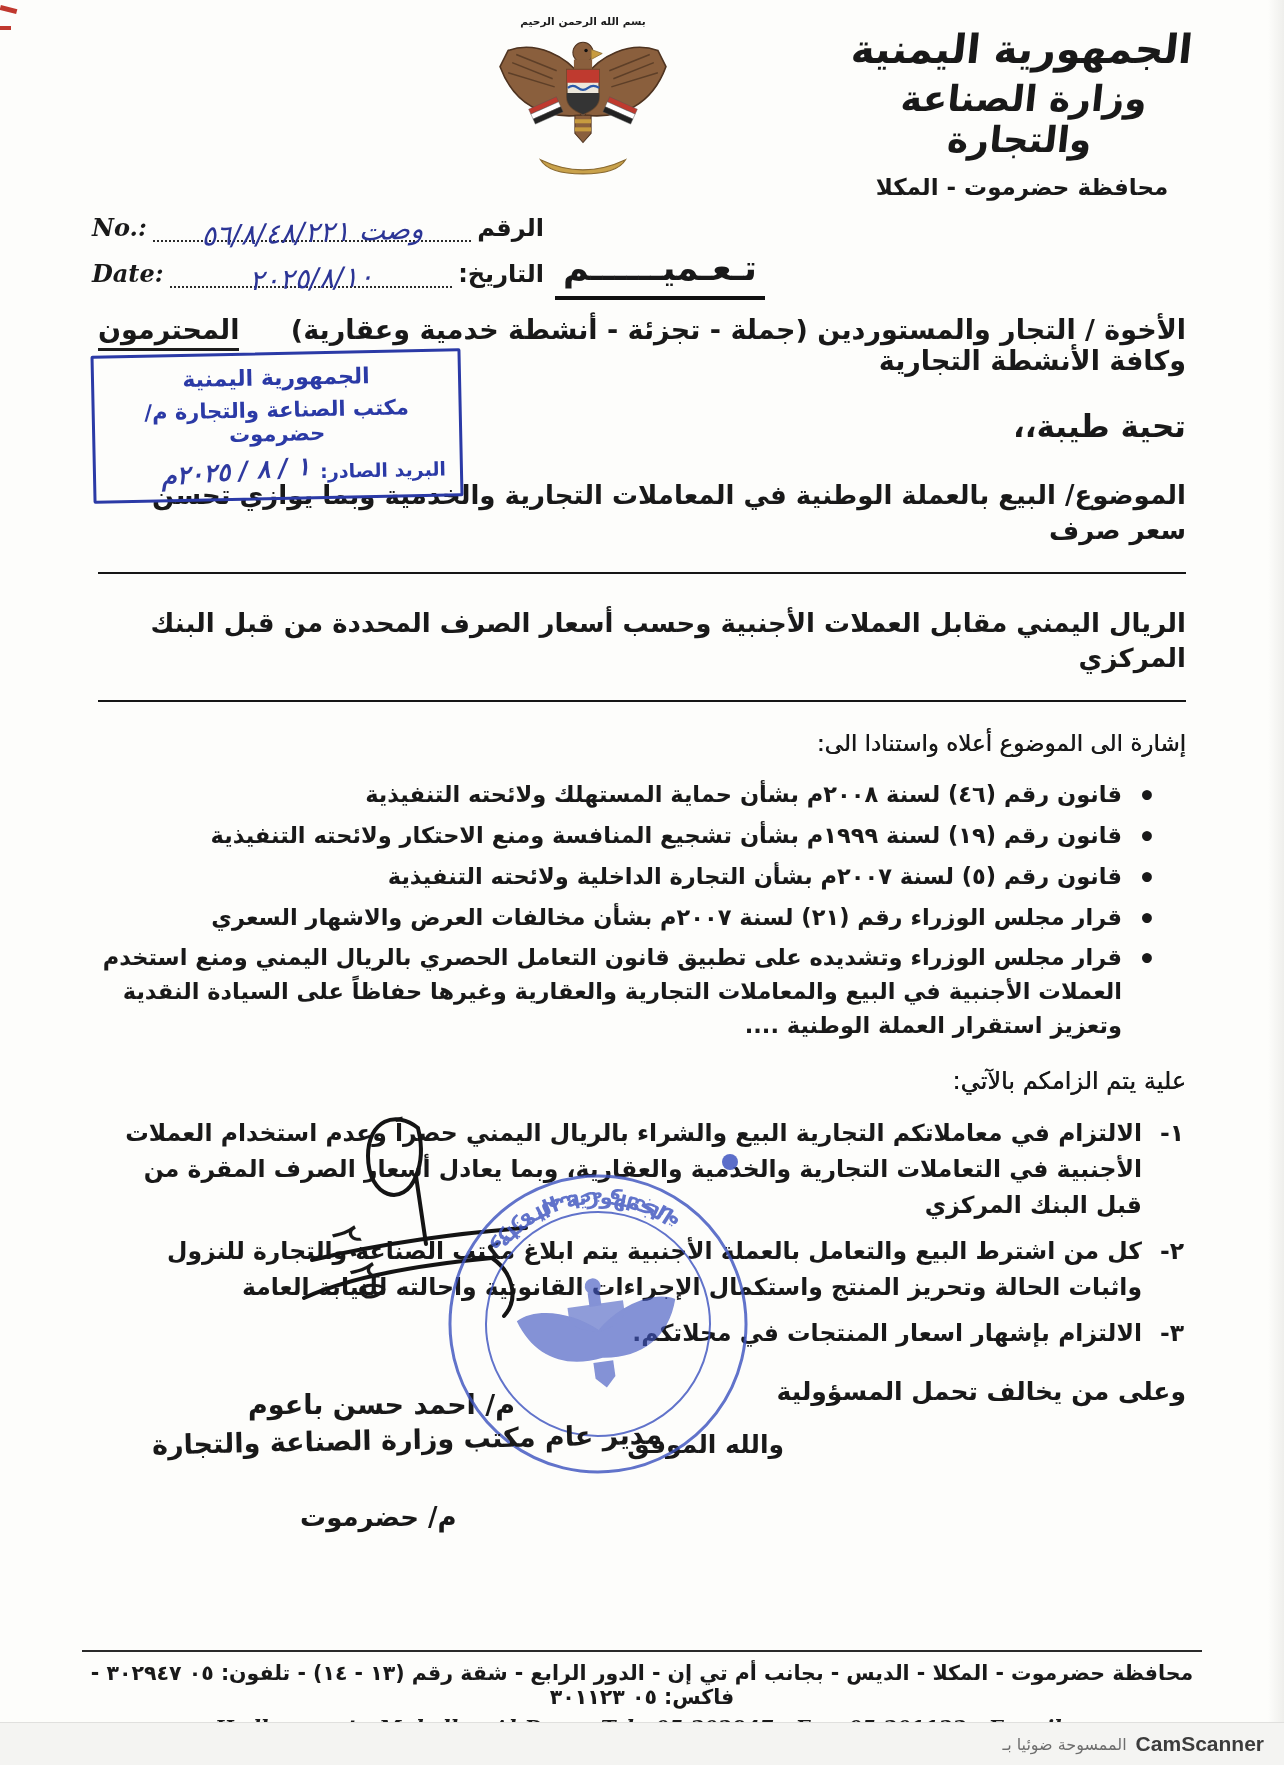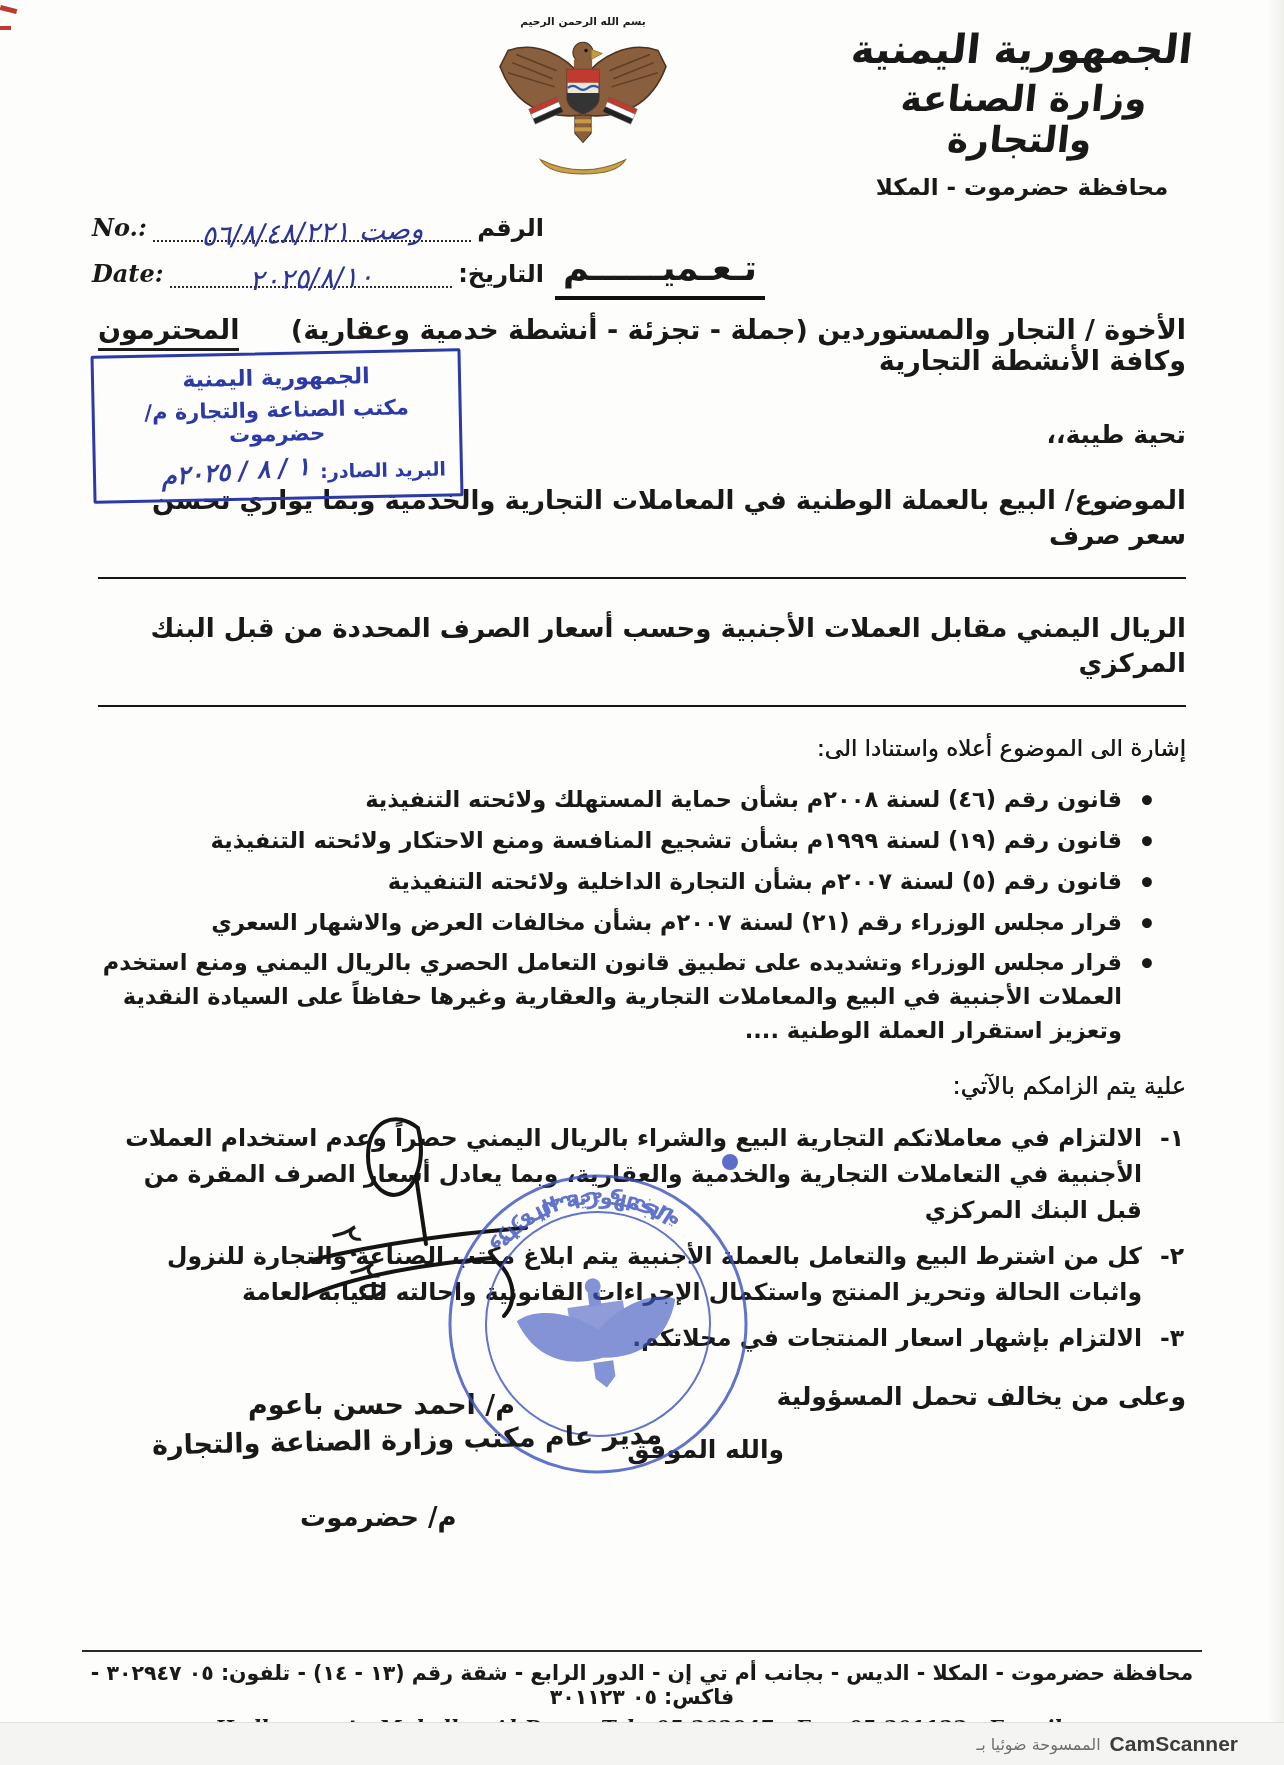--- a/index.html
+++ b/index.html
@@ -27,21 +27,21 @@
   .hand{position:absolute;left:0;right:0;bottom:-9px;text-align:center;color:#2c3596;
         font-size:28px;font-style:italic;white-space:nowrap;transform:rotate(-2deg);letter-spacing:1px;}
   .ar-lab{font-size:24px;font-weight:bold;white-space:nowrap;direction:rtl;}
   
   .circ-title{position:absolute;top:248px;left:540px;width:240px;text-align:center;}
   .circ-title span{display:inline-block;font-size:35px;font-weight:bold;border-bottom:4px solid #111;padding:0 8px 8px 8px;}
   
   .docbody{position:absolute;top:314px;right:98px;left:98px;direction:rtl;}
   .addressee{display:flex;justify-content:space-between;align-items:baseline;font-weight:bold;font-size:27px;}
   .addr-suffix{border-bottom:3px solid #1d1d1d;padding-bottom:3px;}
-  .greeting{margin-top:44px;font-size:25px;font-weight:bold;}
+  .greeting{margin-top:32px;font-size:31px;font-weight:bold;}
   .subj{margin-top:34px;font-size:26px;font-weight:bold;}
   .subj + .subj{margin-top:32px;}
   .subj span{display:inline-block;border-bottom:2.5px solid #161616;padding-bottom:24px;line-height:1.35;}
   .ref-intro{margin-top:28px;font-size:23px;text-shadow:.4px 0 0 currentColor;}
   ul.bullets{margin:22px 28px 0 0;padding:0;list-style:none;font-size:22.5px;font-weight:bold;}
   ul.bullets li{position:relative;padding-right:36px;margin-bottom:7px;line-height:1.5;}
   ul.bullets li::before{content:"•";position:absolute;right:2px;top:-2px;font-size:28px;}
   .obligation{margin-top:24px;font-size:24px;text-shadow:.4px 0 0 currentColor;}
   .numlist{margin-top:20px;font-size:23.5px;font-weight:bold;}
   .ni{position:relative;padding-right:44px;margin-bottom:9px;line-height:1.55;}
@@ -63,21 +63,21 @@
   .sig-name{position:absolute;left:248px;top:1389px;font-size:27px;font-weight:bold;direction:rtl;}
   .sig-title{position:absolute;left:152px;top:1424px;font-size:27px;font-weight:bold;direction:rtl;transform:rotate(-1.2deg);}
   .sig-region{position:absolute;left:300px;top:1502px;font-size:26px;font-weight:bold;direction:rtl;}
   .blue-dot{position:absolute;left:722px;top:1154px;width:16px;height:16px;border-radius:50%;background:#3f55c0;opacity:.85;}
   
   .footer{position:absolute;left:82px;right:82px;top:1650px;text-align:center;border-top:2px solid #2a2a2a;padding-top:9px;}
   .f-ar{font-size:20.5px;font-weight:bold;direction:rtl;}
   .f-en{margin-top:7px;font-family:"DejaVu Serif",serif;font-style:italic;font-weight:bold;font-size:20px;}
   
   .scanbar{position:absolute;left:0;right:0;bottom:0;height:42px;background:#f4f4f2;border-top:1px solid #e0e0de;
-    display:flex;align-items:center;justify-content:flex-end;gap:9px;padding:0 46px;direction:ltr;}
+    display:flex;align-items:center;justify-content:flex-end;gap:9px;padding:0 20px;direction:ltr;}
   .scan-ar{color:#6e6e6e;font-size:16px;}
   .scan-brand{color:#3c3c3c;font-weight:bold;font-size:21px;font-family:"Liberation Sans","DejaVu Sans",sans-serif;}
   
   .art-a{position:absolute;left:0;top:7px;width:17px;height:5px;background:#c0382e;transform:rotate(14deg);}
   .art-b{position:absolute;left:0;top:26px;width:11px;height:4px;background:#c0382e;}
 </style>
 </head>
 <body>
 
 <div id="page">

